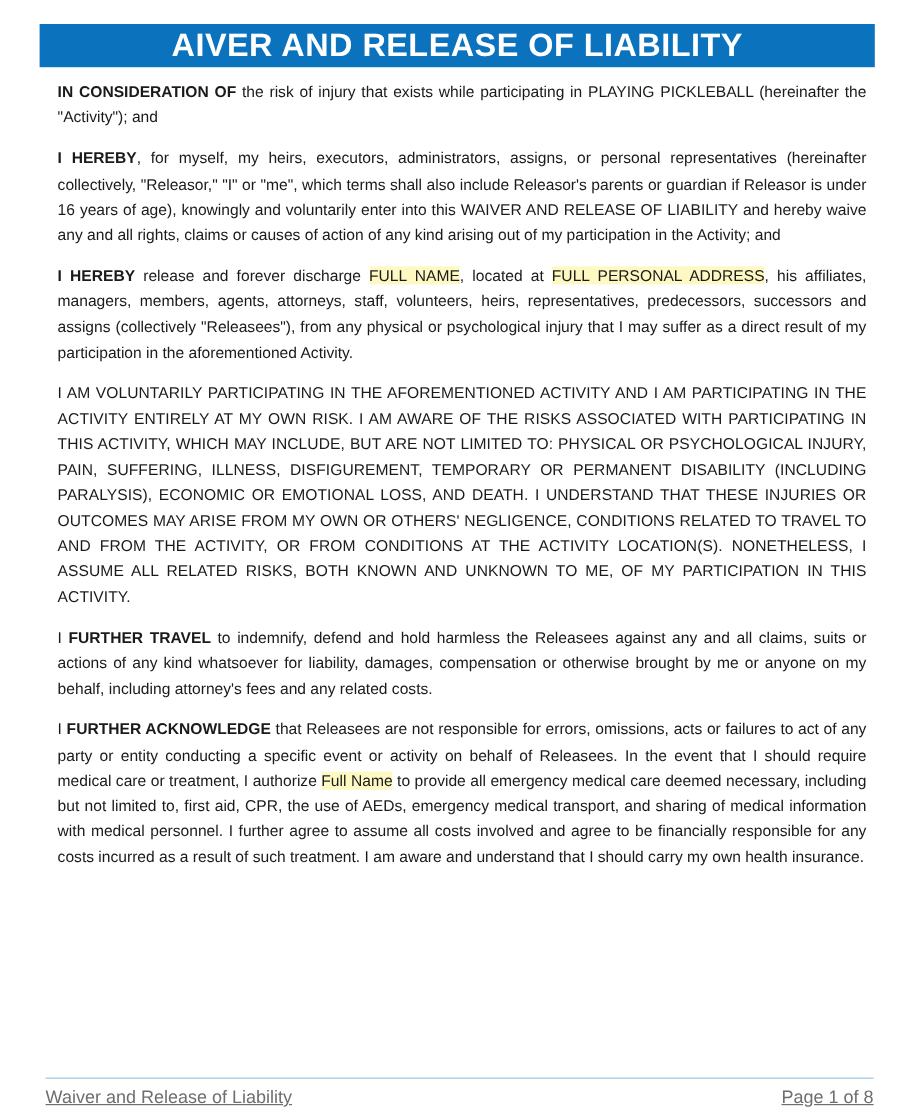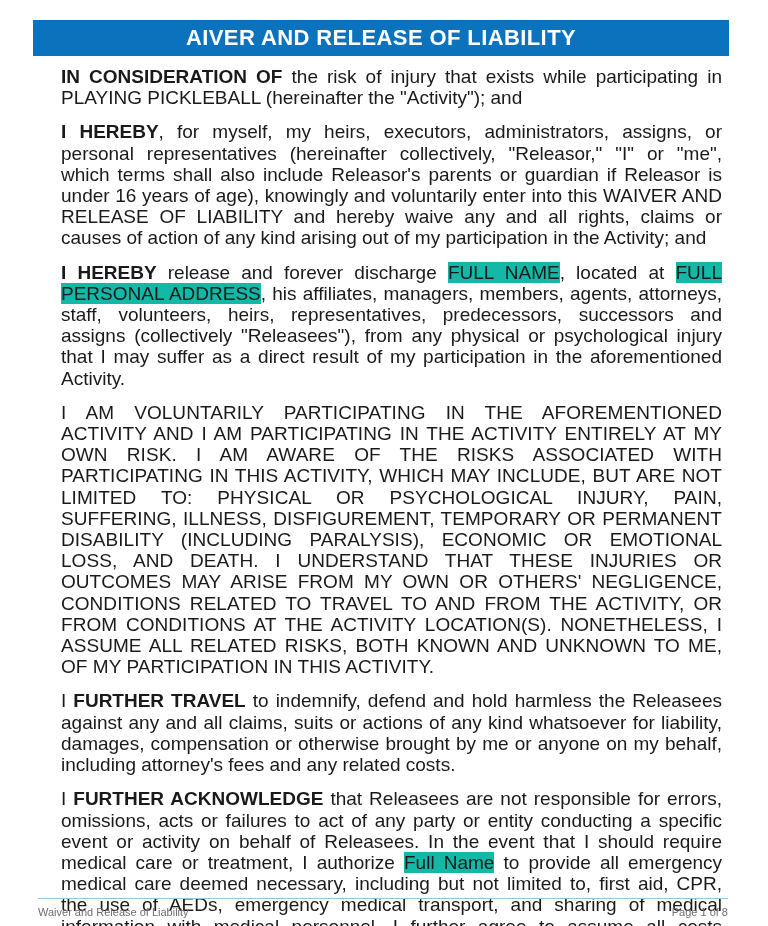--- a/index.html
+++ b/index.html
@@ -32,57 +32,57 @@
     height: 36px;
     background: #0B72BE;
     display: flex;
     align-items: center;
     justify-content: center;
   }
   .title-banner-text {
     color: #ffffff;
     font-family: "Liberation Sans", sans-serif;
     font-weight: bold;
-    font-size: 22px;
+    font-size: 27px;
     letter-spacing: 0.4px;
     line-height: 1;
     white-space: nowrap;
   }
 
   
   .content {
     position: absolute;
     left: 44px;
     top: 66px;
     width: 678px;
   }
 
   p.para {
-    margin: 0 0 13px 17px;
-    font-size: 19px;
+    margin: 0 0 13px 4px;
+    font-size: 13px;
     line-height: 21.2px;
     text-align: justify;
     text-justify: inter-word;
     color: #1a1a1a;
     hyphens: none;
   }
   p.para:last-child {
     margin-bottom: 0;
   }
   p.para.allcaps {
     font-weight: normal;
     letter-spacing: 0.05px;
   }
 
   b, strong {
     font-weight: bold;
   }
 
   .hl {
-    background-color: #14b8a6;
+    background-color: #fef9c3;
     color: #1a1a1a;
     box-decoration-break: clone;
     -webkit-box-decoration-break: clone;
   }
 
   
   .footer {
     position: absolute;
     left: 38px;
     top: 898px;
@@ -93,24 +93,25 @@
     height: 1px;
     background: #9FC5DE;
   }
   .footer-row {
     display: flex;
     justify-content: space-between;
     align-items: baseline;
     margin-top: 8px;
   }
   .footer-text {
-    font-size: 11px;
+    font-size: 15px;
     color: #6E6E6E;
     line-height: 1;
     white-space: nowrap;
+    text-decoration: underline;
   }
 </style>
 </head>
 <body>
 
 <div class="page">
 
   <div class="title-banner">
     <span class="title-banner-text">AIVER AND RELEASE OF LIABILITY</span>
   </div>

